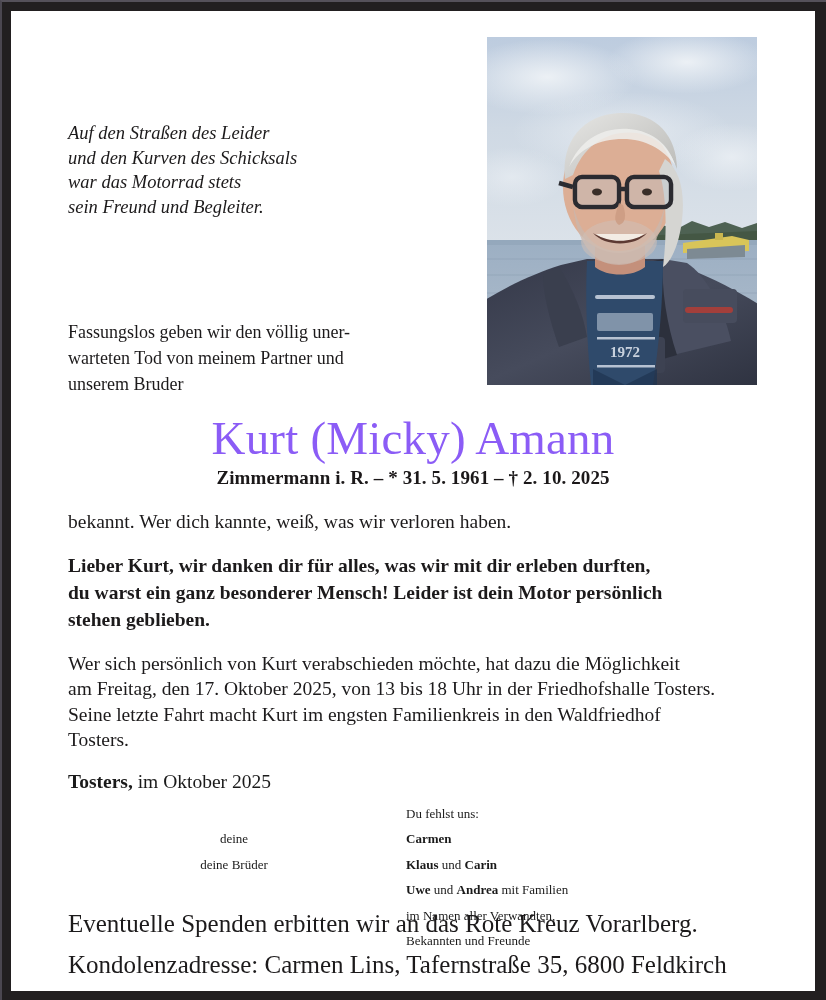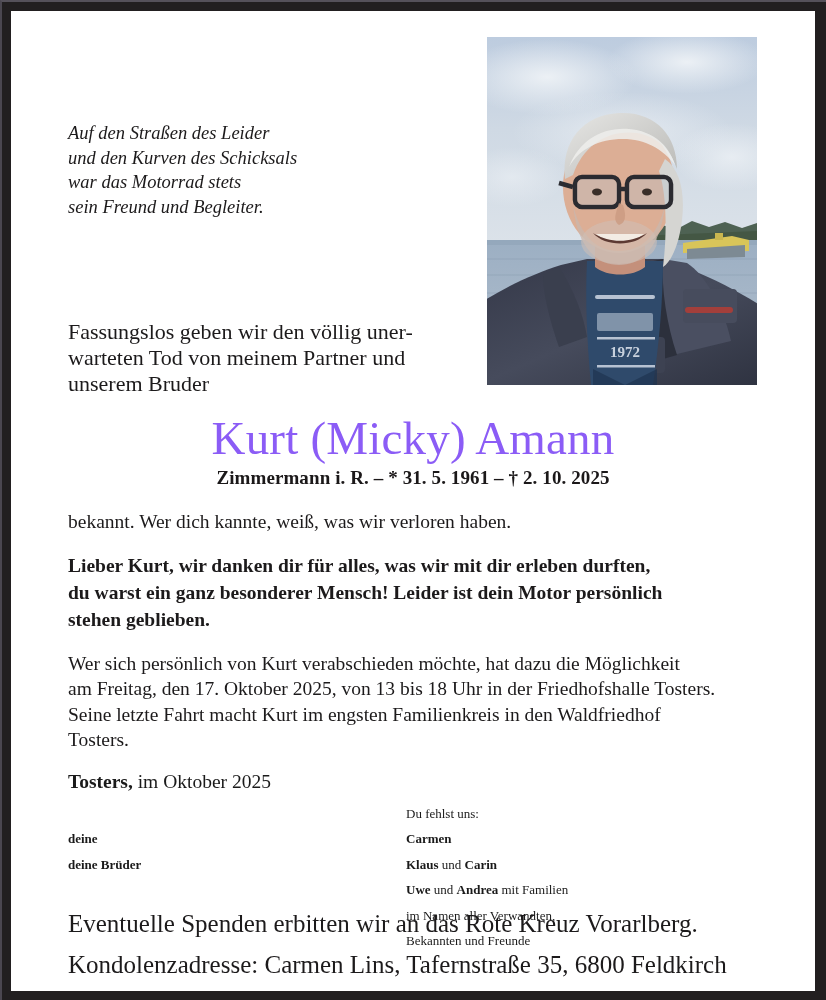--- a/index.html
+++ b/index.html
@@ -64,21 +64,21 @@
     line-height: 24.5px;
     color: #1c1a1b;
   }
   .epigraph div { white-space: nowrap; }
 
   .intro {
     position: absolute;
     left: 57px;
     top: 308px;
     width: 390px;
-    font-size: 22px;
+    font-size: 18px;
     line-height: 26px;
     color: #1c1a1b;
   }
   .intro div { white-space: nowrap; }
 
   .name-block {
     position: absolute;
     left: 0;
     top: 400px;
     width: 804px;
@@ -132,25 +132,24 @@
     margin: 6px 0 0 0;
     width: 700px;
   }
   .sig-row {
     display: flex;
     font-size: 13px;
     line-height: 25.5px;
   }
   .sig-pre {
     width: 338px;
-    text-align: left;
+    text-align: center;
     white-space: nowrap;
     padding-right: 6px;
     box-sizing: border-box;
-    font-weight: bold;
   }
   .sig-main {
     flex: 1;
     text-align: left;
     white-space: nowrap;
   }
   .sig-main b { font-weight: bold; }
 
   .footer {
     position: absolute;

